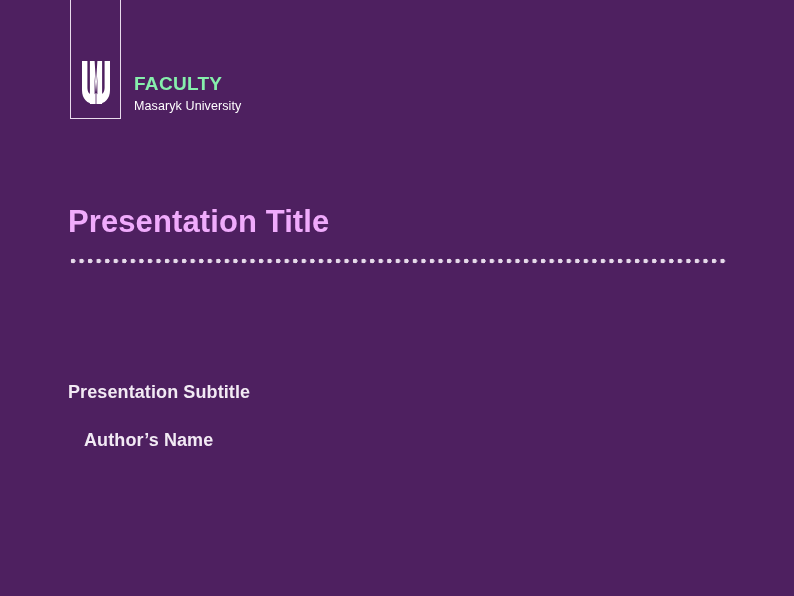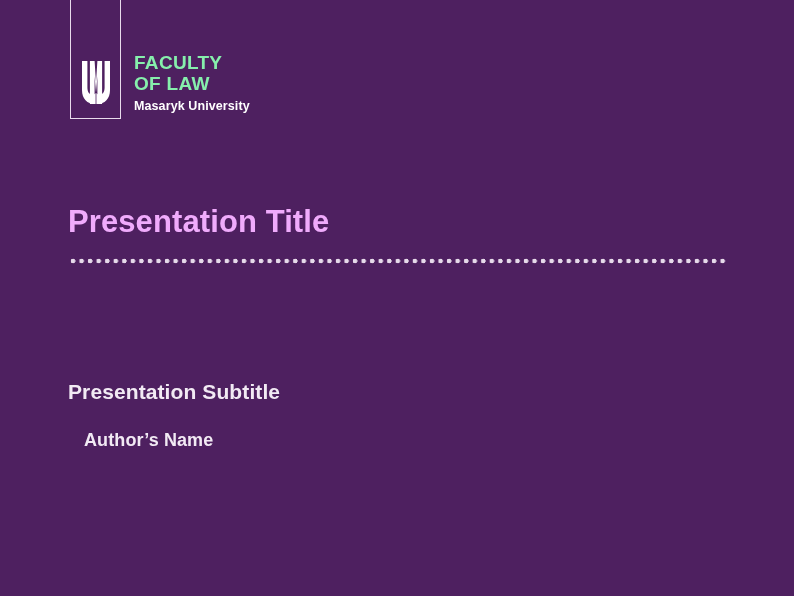--- a/index.html
+++ b/index.html
@@ -62,21 +62,21 @@
     color: #86efac;
     font-size: 19px;
     font-weight: bold;
     letter-spacing: 0.3px;
     line-height: 21px;
   }
 
   .logo-line-3 {
     color: #FFFFFF;
     font-size: 12.5px;
-    font-weight: bold;
+    font-weight: normal;
     letter-spacing: 0.1px;
     margin-top: 5px;
     line-height: 14px;
   }
 
   
   .title {
     position: absolute;
     left: 68px;
     top: 203px;
@@ -98,21 +98,21 @@
     background-size: 8.55px 6px;
     background-repeat: repeat-x;
   }
 
   
   .subtitle {
     position: absolute;
     left: 68px;
     top: 378px;
     color: #F2EAF4;
-    font-size: 21px;
+    font-size: 18px;
     font-weight: bold;
     letter-spacing: 0.1px;
     line-height: 28px;
     white-space: nowrap;
   }
 
   .author {
     position: absolute;
     left: 84px;
     top: 427px;
@@ -134,21 +134,20 @@
     <div class="logo-frame">
       <svg class="logo-mark" viewBox="0 0 30 43" aria-hidden="true">
         <path fill="#FFFFFF" d="M1.0 0 H6.4 V26.6 C6.4 31.0 8.3 33.6 11.2 33.6 C12.6 33.6 13.8 33.0 14.6 31.9 V43 H13.9 C6.2 43 1.0 37.7 1.0 29.2 Z"></path>
         <path fill="#FFFFFF" d="M8.9 0 H13.6 L15.0 21.4 L16.4 0 H21.1 V43 H16.4 V15.5 L15.0 31.4 L13.6 15.5 V43 H8.9 Z"></path>
         <path fill="#FFFFFF" d="M29.0 0 H23.6 V26.6 C23.6 31.0 21.7 33.6 18.8 33.6 C17.4 33.6 16.2 33.0 15.4 31.9 V43 H16.1 C23.8 43 29.0 37.7 29.0 29.2 Z"></path>
       </svg>
     </div>
 
     <div class="logo-text">
       <div class="logo-line-1">FACULTY</div>
-      <div class="logo-line-2">OF LAW</div>
       <div class="logo-line-3">Masaryk University</div>
     </div>
 
   </div>
 
   <div class="title">Presentation Title</div>
 
   <div class="divider"></div>
 
   <div class="subtitle">Presentation Subtitle</div>

